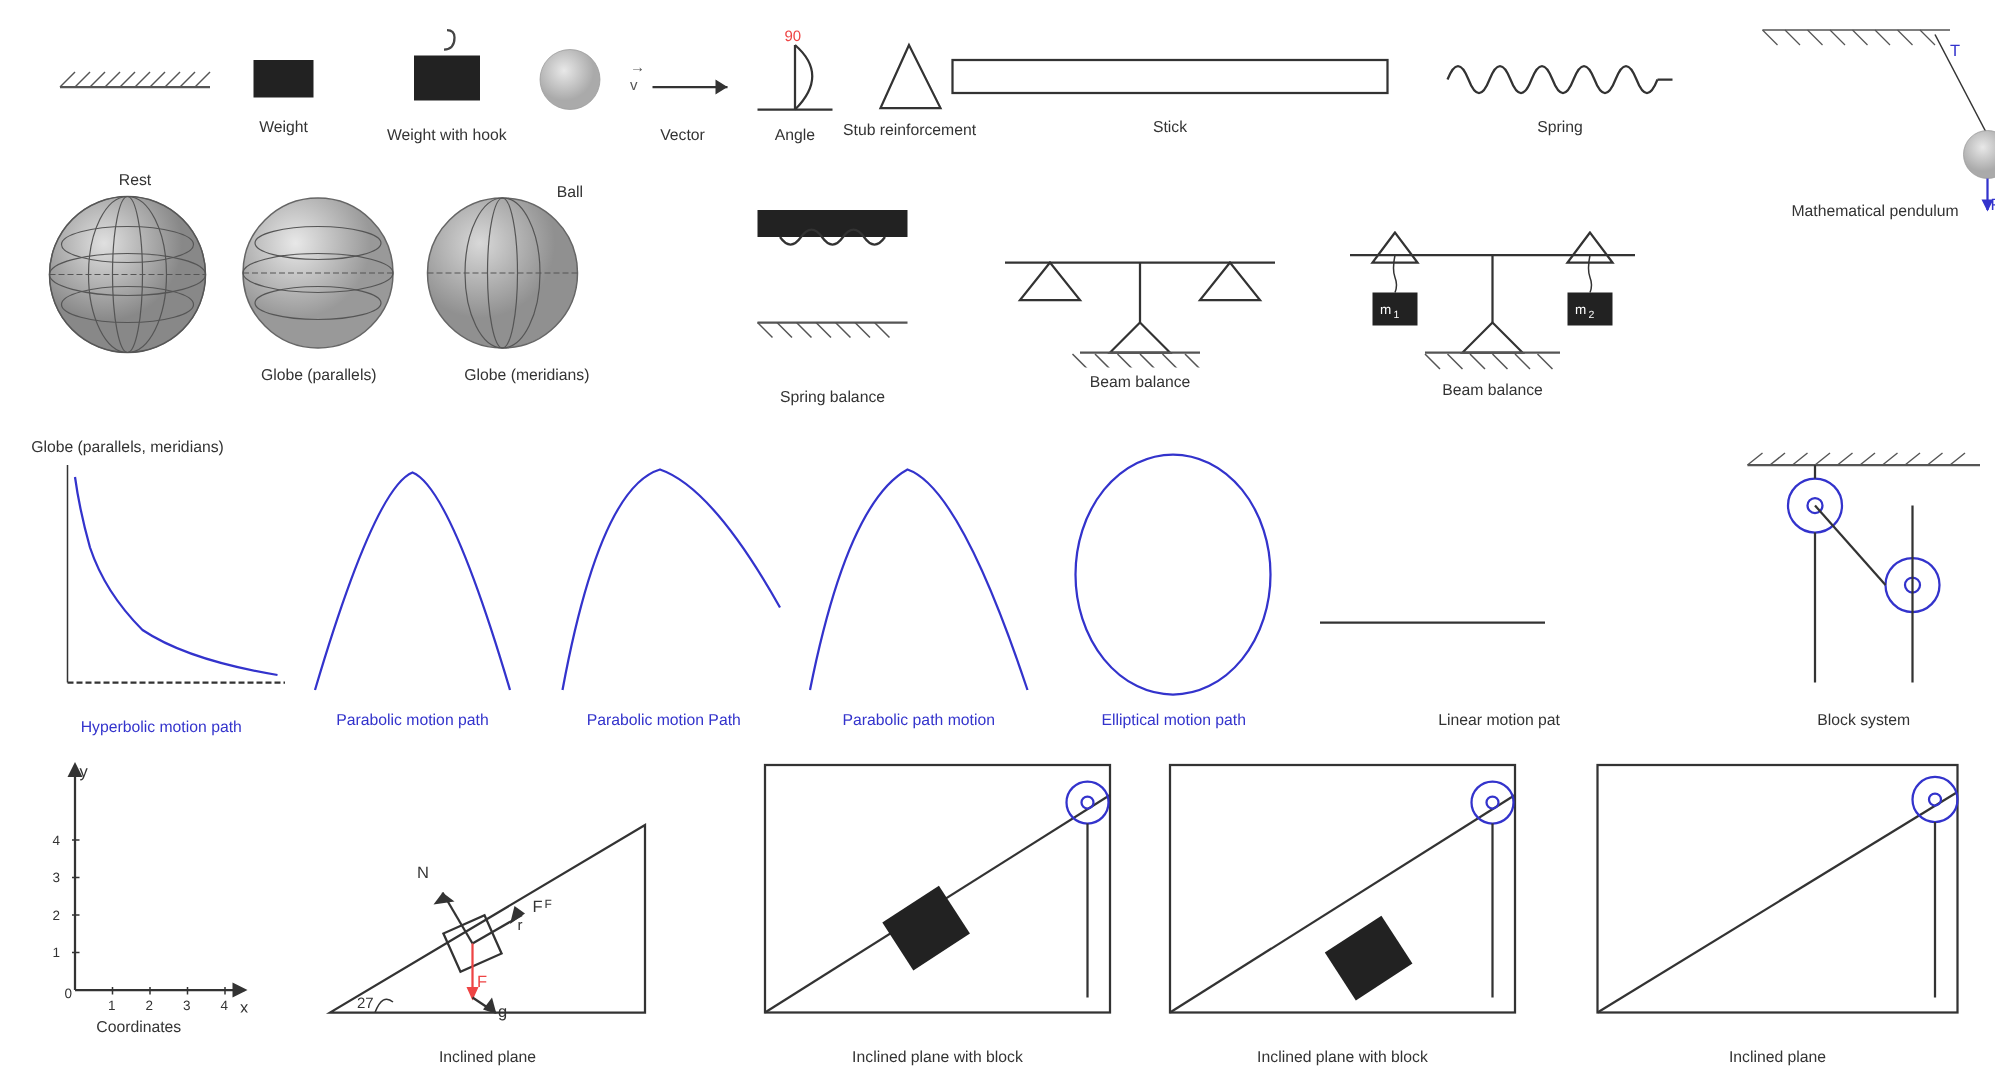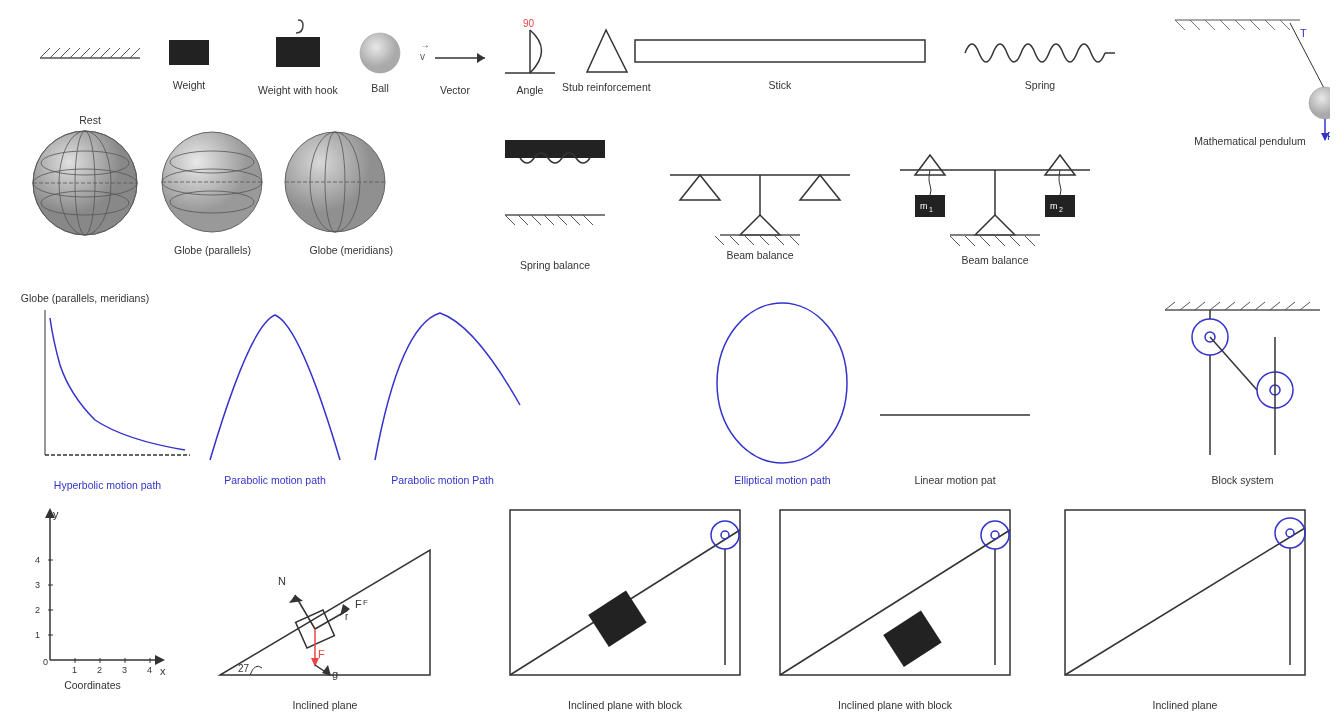--- a/index.html
+++ b/index.html
@@ -72,21 +72,21 @@
     <svg width="60" height="65">
 
       <path d="M30 5 Q35 5 35 10 Q35 18 28 18" stroke="#444" stroke-width="1.5" fill="none"></path>
 
       <rect x="8" y="22" width="44" height="30" fill="#222"></rect>
     </svg>
     <span class="label">Weight with
 hook</span>
   </div>
 
-  <div class="item" style="left:355px;top:28px;">
+  <div class="item" style="left:355px;top:28px;gap:40px;">
     <svg width="50" height="50">
       <defs>
         <radialGradient id="ballGrad" cx="40%" cy="35%">
           <stop offset="0%" stop-color="#e8e8e8"></stop>
           <stop offset="100%" stop-color="#aaa"></stop>
         </radialGradient>
       </defs>
       <circle cx="25" cy="25" r="20" fill="url(#ballGrad)" stroke="#999" stroke-width="0.5"></circle>
     </svg>
     <span class="label">Ball</span>
@@ -334,29 +334,35 @@
 
   <div class="item" style="left:360px;top:305px;">
     <svg width="165" height="165">
 
       <path d="M15,155 Q40,20 80,8 Q115,20 160,100" stroke="#3333cc" stroke-width="1.5" fill="none"></path>
     </svg>
     <span class="label label-blue">Parabolic motion
 Path</span>
   </div>
 
+  <div class="item" style="left:530px;top:305px;">
+    <svg width="165" height="165">
+      <path d="M10,155 Q35,30 75,8 Q110,20 155,155" stroke="#3333cc" stroke-width="1.5" fill="none"></path>
+    </svg>
+    <span class="label label-blue">Parabolic path motion</span>
+  </div>
 
   <div class="item" style="left:695px;top:295px;">
     <svg width="175" height="175">
       <ellipse cx="87" cy="88" rx="65" ry="80" fill="none" stroke="#3333cc" stroke-width="1.5"></ellipse>
     </svg>
     <span class="label label-blue">Elliptical motion path</span>
   </div>
 
-  <div class="item" style="left:870px;top:295px;">
+  <div class="item" style="left:870px;top:295px;align-items:flex-end;">
     <svg width="170" height="175">
 
       <line x1="10" y1="120" x2="160" y2="120" stroke="#333" stroke-width="1.5"></line>
     </svg>
     <span class="label">Linear motion pat</span>
   </div>
 
 
   <div class="item" style="left:1155px;top:295px;">
     <svg width="175" height="175">

